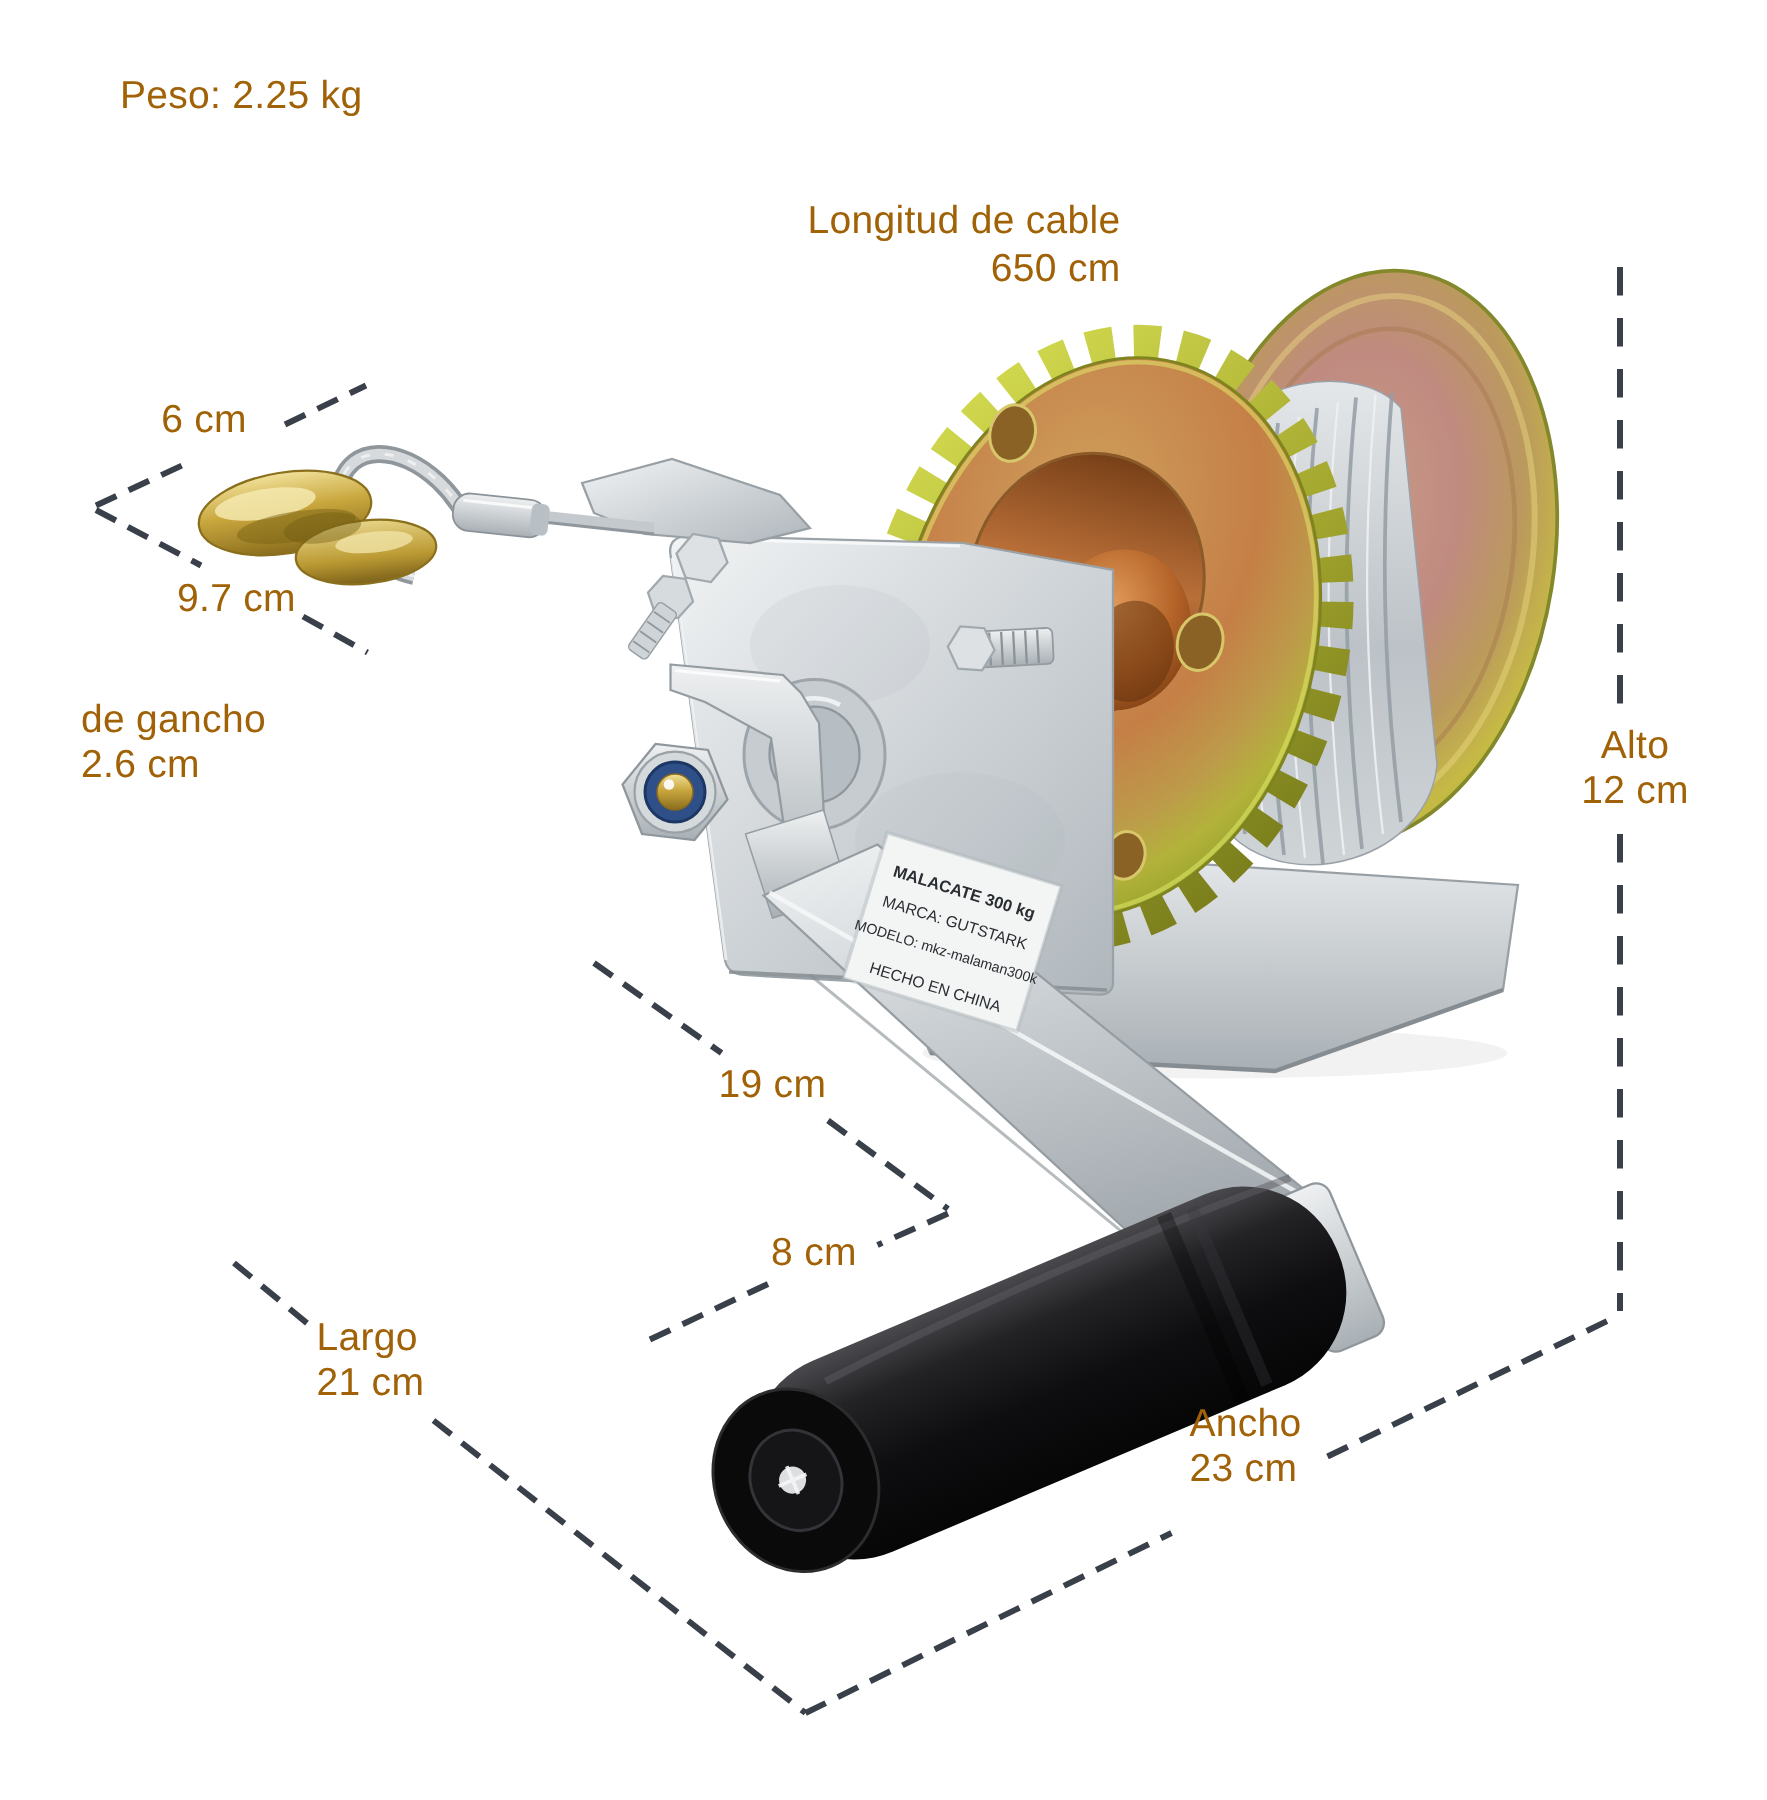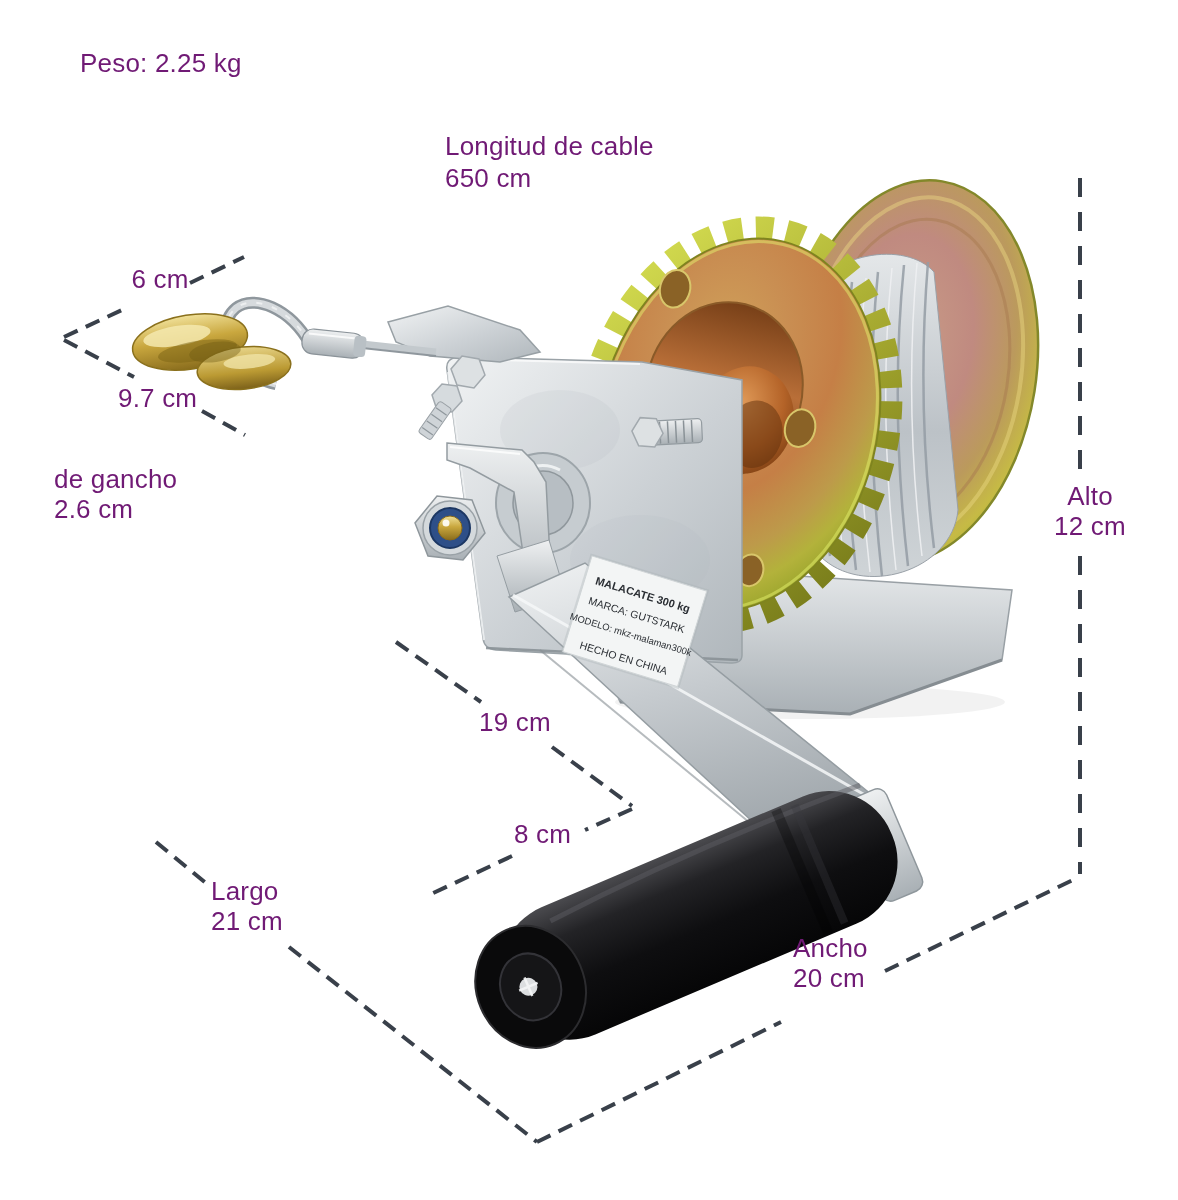--- a/index.html
+++ b/index.html
@@ -1,21 +1,21 @@
 <!DOCTYPE html>
 <html><head>
 <meta charset="utf-8">
 <style>
   html,body{margin:0;padding:0;background:#ffffff;}
   .stage{position:relative;width:1178px;height:1200px;background:#ffffff;overflow:hidden;
          font-family:"Liberation Sans",sans-serif;}
   .stage svg{position:absolute;left:0;top:0;}
-  .lbl{position:absolute;font-size:26px;line-height:30px;color:#701a75;letter-spacing:.2px;
+  .lbl{position:absolute;font-size:26px;line-height:30px;color:#a16207;letter-spacing:.2px;
        font-family:"Liberation Sans",sans-serif;white-space:nowrap;}
-  .right{text-align:left;}
+  .right{text-align:right;}
   .center{text-align:center;}
 </style>
 </head>
 <body>
 
 <div class="stage">
 
 <svg width="1178" height="1200" viewBox="0 0 1178 1200">
   <defs>
     <radialGradient id="gFlange" cx="45%" cy="42%" r="72%">
@@ -249,41 +249,41 @@
   </g>
 </svg>
 
   <div class="lbl" style="left:80px;top:48px;">Peso: 2.25 kg</div>
 
   <div class="lbl right" style="left:445px;top:130px;width:302px;line-height:32px;">
     <div>Longitud de cable</div>
     <div>650 cm</div>
   </div>
 
-  <div class="lbl center" style="left:100px;top:264px;width:72px;margin-left:24px;">6 cm</div>
+  <div class="lbl center" style="left:100px;top:264px;width:72px;">6 cm</div>
 
   <div class="lbl" style="left:118px;top:383px;">9.7 cm</div>
 
   <div class="lbl" style="left:54px;top:464px;">
     <div>de gancho</div>
     <div>2.6 cm</div>
   </div>
 
   <div class="lbl" style="left:479px;top:707px;">19 cm</div>
 
   <div class="lbl" style="left:514px;top:819px;">8 cm</div>
 
   <div class="lbl" style="left:211px;top:876px;">
     <div>Largo</div>
     <div>21 cm</div>
   </div>
 
   <div class="lbl" style="left:793px;top:933px;">
     <div>Ancho</div>
-    <div>20 cm</div>
+    <div>23 cm</div>
   </div>
 
   <div class="lbl center" style="left:1038px;top:481px;width:104px;">
     <div>Alto</div>
     <div>12 cm</div>
   </div>
 
 </div>
 
 </body></html>

